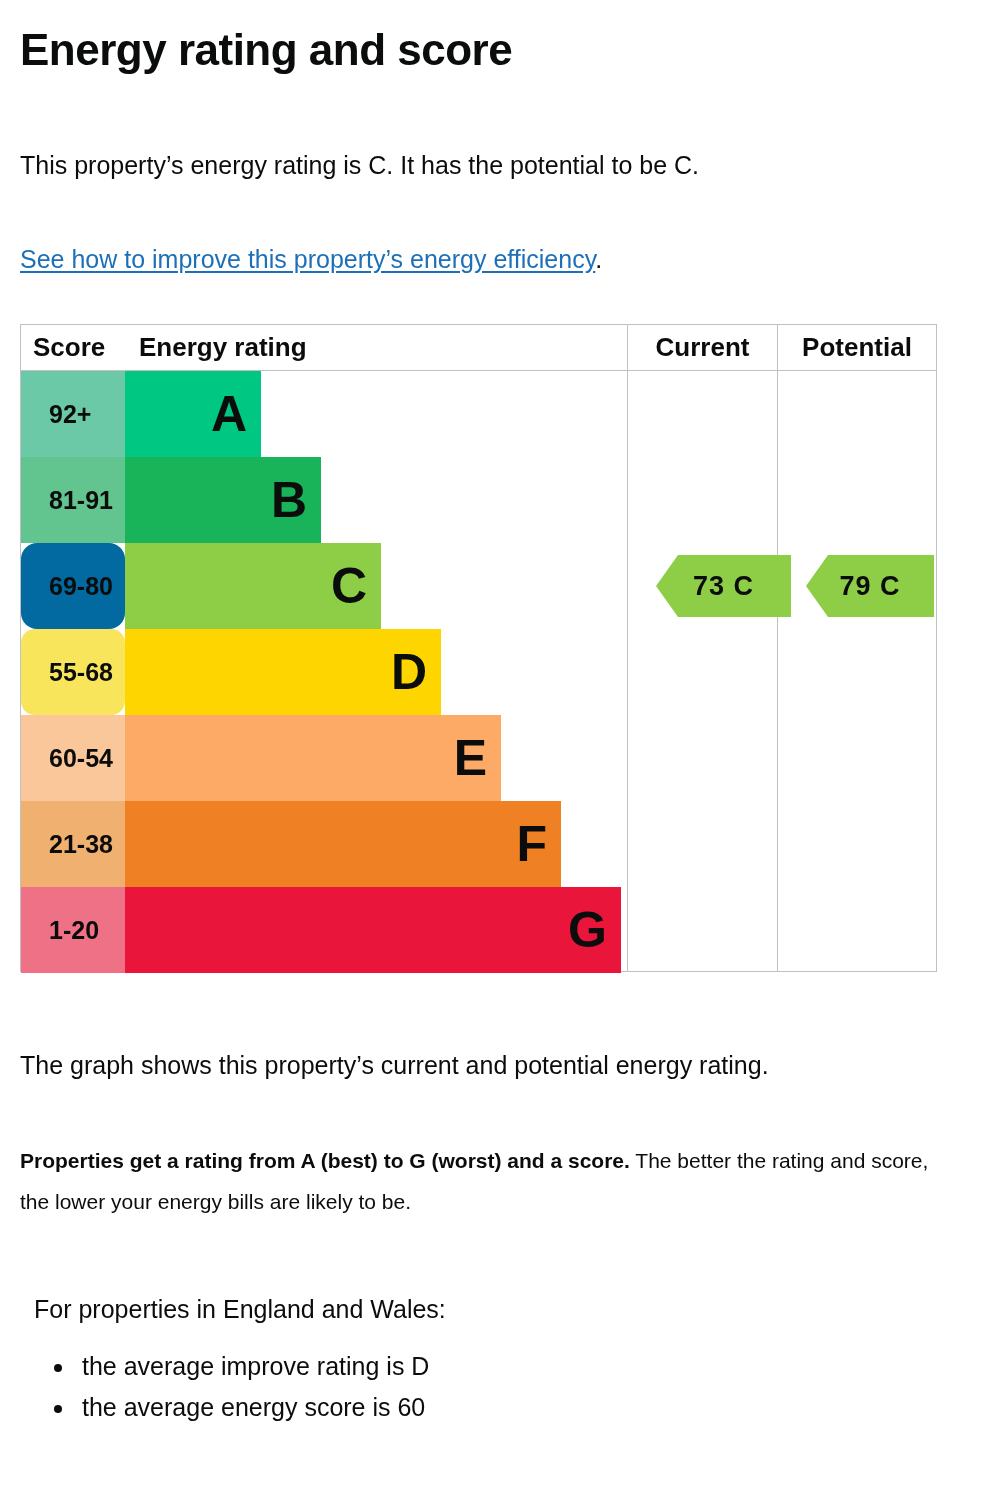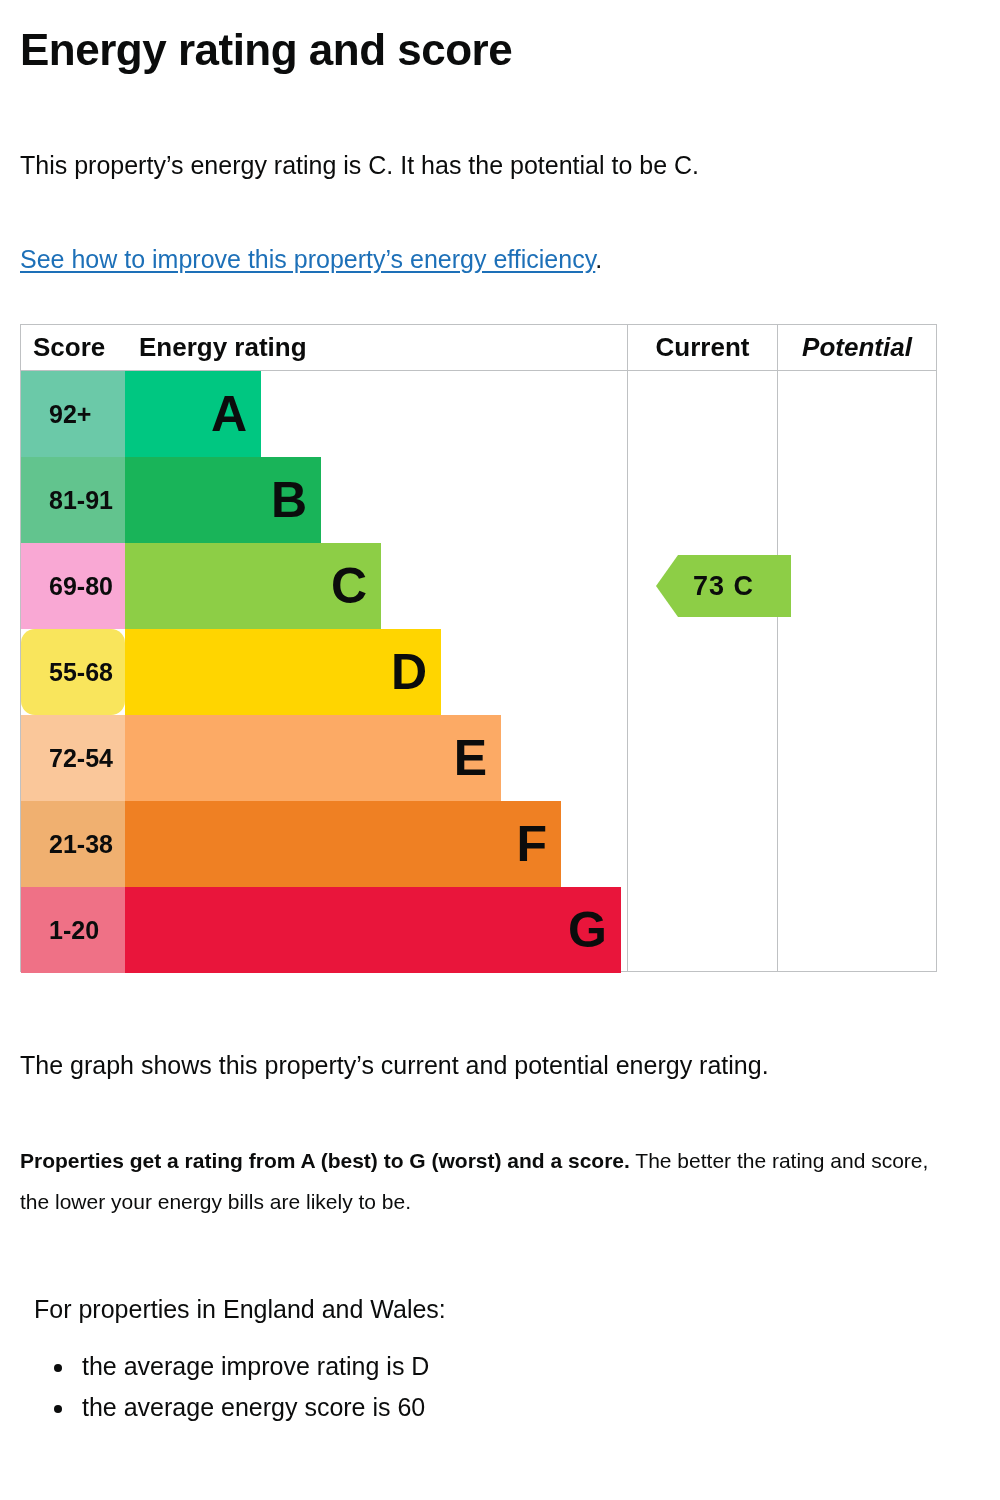--- a/index.html
+++ b/index.html
@@ -89,21 +89,21 @@
     white-space: nowrap;
   }
   .hc-score { left: 12px; width: 92px; }
   .hc-rating { left: 118px; width: 480px; }
   .hc-current {
     left: 606px; width: 150px; text-align: center;
     border-left: 1px solid #bfc1c3; box-sizing: border-box;
   }
   .hc-potential {
     left: 756px; width: 159px; text-align: center;
-    border-left: 1px solid #bfc1c3; box-sizing: border-box; font-style: italic;
+    border-left: 1px solid #bfc1c3; box-sizing: border-box;
   }
 
   .epc-body {
     position: relative;
     height: 601px;
   }
   
   .vrule {
     position: absolute;
     top: 0;
@@ -234,40 +234,41 @@
       <div class="vrule v2"></div>
     <div class="band" style="top: 0px;">
           <div class="score" style="background: rgb(107, 201, 168);">92+</div>
           <div class="bar" style="width: 136px; background: rgb(0, 199, 129);">A</div>
         </div>
         <div class="band" style="top: 86px;">
           <div class="score" style="background: rgb(98, 196, 142);">81-91</div>
           <div class="bar" style="width: 196px; background: rgb(25, 180, 89);">B</div>
         </div>
         <div class="band" style="top: 172px;">
-          <div class="score" style="background: #f9a8d4;">69-80</div>
+          <div class="score" style="background: #0369a1; border-radius: 16px;">69-80</div>
           <div class="bar" style="width: 256px; background: rgb(141, 206, 70);">C</div>
         </div>
         <div class="band" style="top: 258px;">
           <div class="score" style="background: rgb(249, 229, 92); border-radius: 14px;">55-68</div>
           <div class="bar" style="width: 316px; background: rgb(255, 213, 0);">D</div>
         </div>
         <div class="band" style="top: 344px;">
-          <div class="score" style="background: rgb(250, 199, 154);">72-54</div>
+          <div class="score" style="background: rgb(250, 199, 154);">60-54</div>
           <div class="bar" style="width: 376px; background: rgb(252, 170, 101);">E</div>
         </div>
         <div class="band" style="top: 430px;">
           <div class="score" style="background: rgb(240, 176, 112);">21-38</div>
           <div class="bar" style="width: 436px; background: rgb(239, 128, 35);">F</div>
         </div>
         <div class="band" style="top: 516px;">
           <div class="score" style="background: rgb(239, 113, 134);">1-20</div>
           <div class="bar" style="width: 496px; background: rgb(233, 21, 59);">G</div>
         </div>
         <div class="arrow current" style="background: rgb(141, 206, 70); top: 184px;">73  C</div>
+        <div class="arrow potential" style="background: rgb(141, 206, 70); top: 184px;">79  C</div>
       </div>
 
   </div>
 
   <p class="p-graph">The graph shows this property’s current and potential energy rating.</p>
 
   <p class="p-rating"><b>Properties get a rating from A (best) to G (worst) and a score.</b><span> The better the rating and score, the lower your energy bills are likely to be.</span></p>
 
   <p class="p-ew">For properties in England and Wales:</p>
 

